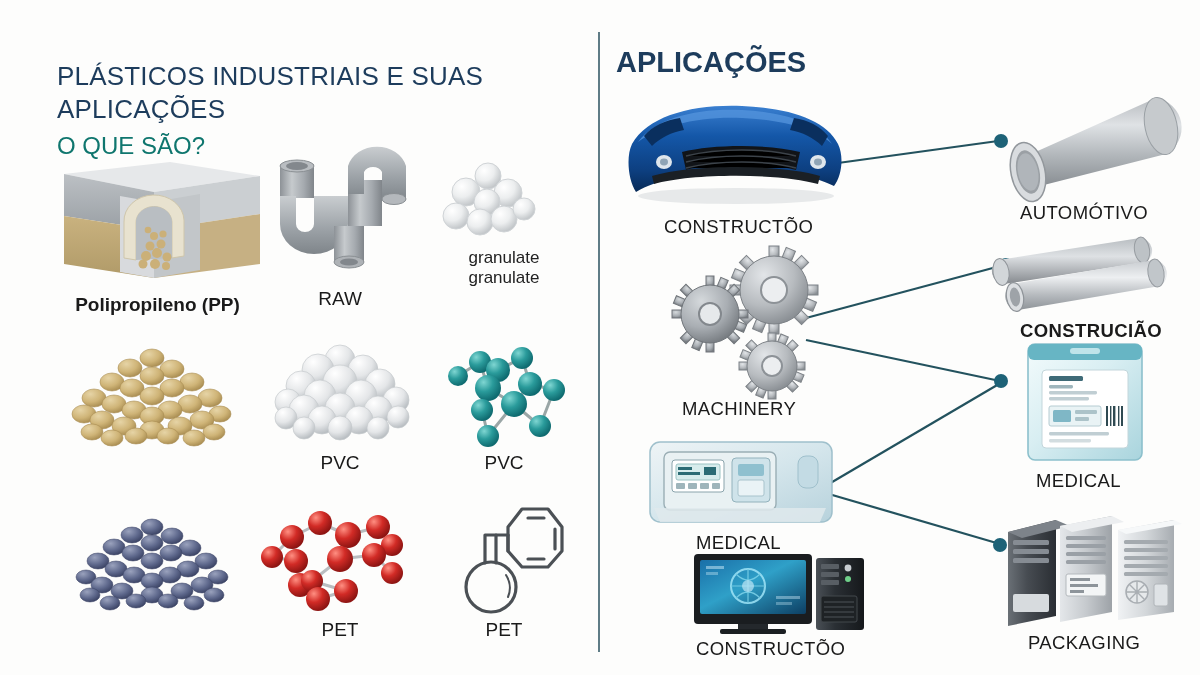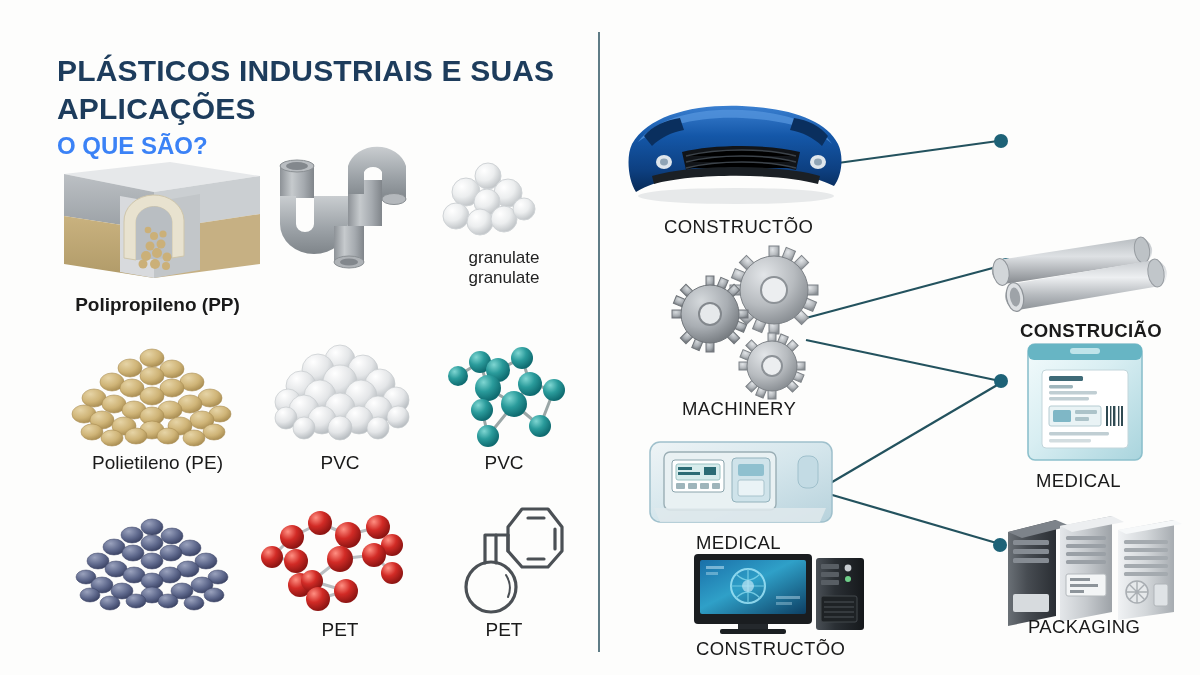--- a/index.html
+++ b/index.html
@@ -20,32 +20,32 @@
   .divider{
     position:absolute;
     left:598px;top:32px;
     width:2px;height:620px;
     background:#5f7c86;
   }
 
   
   .h-main{
     position:absolute;
-    left:57px;top:52px;
+    left:57px;top:60px;
     width:520px;
-    font-size:30px;font-weight:bold;
+    font-size:26px;font-weight:normal;
     letter-spacing:.2px;
     line-height:1.28;
     color:#1d3c5c;
   }
   .h-sub{
     position:absolute;
     left:57px;top:132px;
-    font-size:24px;font-weight:bold;
-    color:#3b82f6;
+    font-size:24px;font-weight:normal;
+    color:#0f766e;
   }
   .h-right{
     position:absolute;
     left:616px;top:46px;
     font-size:29px;font-weight:bold;
     color:#1d3c5c;
   }
 
   
   .lgrid{position:absolute;left:50px;top:160px;width:540px;height:500px;}
@@ -75,20 +75,21 @@
 </style>
 </head>
 <body>
 
 <div id="slide">
 
   <div class="divider"></div>
 
   <div class="h-main">PLÁSTICOS INDUSTRIAIS E SUAS APLICAÇÕES</div>
   <div class="h-sub">O QUE SÃO?</div>
+  <div class="h-right">APLICAÇÕES</div>
 
   <div class="lgrid">
 
     <div class="lcell" style="left:0px;top:0px;width:215px;height:160px;">
       <div class="lart">
         <svg width="212" height="128" viewBox="0 0 212 128">
           <defs>
             <linearGradient id="gTop" x1="0" y1="0" x2="0" y2="1">
               <stop offset="0" stop-color="#eceef0"></stop>
                 <stop offset="1" stop-color="#d3d6d9"></stop>
@@ -161,20 +162,21 @@
           <rect x="76" y="20" width="34" height="46" fill="url(#pipe1)"></rect>
 
           <path d="M76,34 L76,6 A30,26 0 0 1 134,6 L134,40 L110,40 L110,12 A10,9 0 0 0 92,12 L92,34 Z" fill="url(#pipe2)"></path>
           <ellipse cx="122" cy="39" rx="12" ry="5.5" fill="#b4b8bc" stroke="#8a8f93" stroke-width="1"></ellipse>
 
           <rect x="62" y="66" width="30" height="36" fill="url(#pipe1)"></rect>
           <ellipse cx="77" cy="102" rx="15" ry="6" fill="#aeb2b6" stroke="#8a8f93" stroke-width="1"></ellipse>
           <ellipse cx="77" cy="102" rx="9" ry="3.6" fill="#82878c"></ellipse>
         </svg>
       </div>
+      <div class="lcap" style="top:128px;">RAW</div>
     </div>
 
     <div class="lcell" style="left:368px;top:0px;width:172px;height:160px;">
       <div class="lart" style="left:18px;top:2px;">
         <svg width="110" height="88" viewBox="0 0 110 88">
           <defs>
             <radialGradient id="ball" cx="35%" cy="30%" r="70%">
               <stop offset="0" stop-color="#ffffff"></stop>
                 <stop offset=".55" stop-color="#eceeef"></stop>
               <stop offset="1" stop-color="#c3c7ca"></stop>
@@ -232,21 +234,20 @@
             <ellipse cx="84" cy="88" rx="12" ry="9"></ellipse>
               <ellipse cx="24" cy="90" rx="11" ry="8"></ellipse>
             <ellipse cx="146" cy="90" rx="11" ry="8"></ellipse>
               <ellipse cx="68" cy="94" rx="11" ry="8"></ellipse>
             <ellipse cx="100" cy="94" rx="11" ry="8"></ellipse>
               <ellipse cx="44" cy="96" rx="11" ry="8"></ellipse>
             <ellipse cx="126" cy="96" rx="11" ry="8"></ellipse>
           </g>
         </svg>
       </div>
-      <div class="lcap" style="top:114px;">Polietileno (PE)</div>
     </div>
 
     <div class="lcell" style="left:210px;top:178px;width:160px;height:150px;">
       <div class="lart" style="left:8px;top:6px;">
         <svg width="150" height="100" viewBox="0 0 150 100">
           <defs>
             <radialGradient id="pw" cx="35%" cy="25%" r="75%">
               <stop offset="0" stop-color="#ffffff"></stop>
                 <stop offset=".6" stop-color="#e4e6e8"></stop>
               <stop offset="1" stop-color="#b9bec2"></stop>
@@ -631,20 +632,43 @@
         <circle cx="158" cy="27" r="3" fill="#6fd08a"></circle>
         <rect x="131" y="44" width="36" height="26" rx="2" fill="#1e2225" stroke="#43484d"></rect>
         <g stroke="#4d5358" stroke-width="1">
           <path d="M134,50 h30 M134,55 h30 M134,60 h30 M134,65 h30"></path>
         </g>
       </svg>
     </div>
     <div class="rcap" style="left:6px;top:86px;">CONSTRUCTÕO</div>
   </div>
 
+  <div class="rnode" style="left:1006px;top:92px;width:180px;height:130px;">
+    <div>
+      <svg width="178" height="104" viewBox="0 0 178 104">
+        <defs>
+          <linearGradient id="bigpipe" x1="0" y1="0" x2="0" y2="1">
+            <stop offset="0" stop-color="#b7bbbf"></stop>
+              <stop offset=".3" stop-color="#dfe2e5"></stop>
+            <stop offset=".65" stop-color="#b0b5b9"></stop>
+              <stop offset="1" stop-color="#868b90"></stop>
+          </linearGradient>
+        </defs>
+
+        <path d="M16,66 L150,6 A30,30 0 0 1 160,62 L26,96 A30,30 0 0 1 16,66 Z" fill="url(#bigpipe)"></path>
+
+        <ellipse cx="155" cy="34" rx="16" ry="29" transform="rotate(-12 155 34)" fill="#c6cacd" stroke="#9aa0a5" stroke-width="1"></ellipse>
+
+        <ellipse cx="22" cy="80" rx="17" ry="30" transform="rotate(-12 22 80)" fill="#d9dcdf" stroke="#92979c" stroke-width="1.5"></ellipse>
+        <ellipse cx="22" cy="80" rx="11.5" ry="22" transform="rotate(-12 22 80)" fill="#9ba0a5"></ellipse>
+        <ellipse cx="22" cy="80" rx="10" ry="19" transform="rotate(-12 22 80)" fill="#b0b5ba"></ellipse>
+      </svg>
+    </div>
+    <div class="rcap" style="left:14px;top:110px;">AUTOMÓTIVO</div>
+  </div>
 
   <div class="rnode" style="left:990px;top:236px;width:190px;height:100px;font-weight:bold;">
     <div>
       <svg width="186" height="78" viewBox="0 0 186 78">
         <defs>
           <linearGradient id="pp1" x1="0" y1="0" x2="0" y2="1">
             <stop offset="0" stop-color="#c8ccd0"></stop>
               <stop offset=".35" stop-color="#edeff1"></stop>
             <stop offset=".7" stop-color="#b6babe"></stop>
               <stop offset="1" stop-color="#8e9398"></stop>
@@ -765,16 +789,16 @@
           <rect x="120" y="56" width="44" height="4" rx="1.5"></rect>
           <rect x="120" y="64" width="44" height="4" rx="1.5"></rect>
         </g>
         <circle cx="133" cy="84" r="11" fill="#e6e9eb" stroke="#a9aeb3" stroke-width="1.5"></circle>
         <g stroke="#a9aeb3" stroke-width="1.4" fill="none">
           <path d="M133,73 L133,95 M122,84 L144,84 M125,76 L141,92 M141,76 L125,92"></path>
         </g>
         <rect x="150" y="76" width="14" height="22" rx="2" fill="#dfe3e6" stroke="#b0b5b9"></rect>
       </svg>
     </div>
-    <div class="rcap" style="left:24px;top:108px;">PACKAGING</div>
+    <div class="rcap" style="left:24px;top:124px;">PACKAGING</div>
   </div>
 
 </div>
 
 </body></html>

